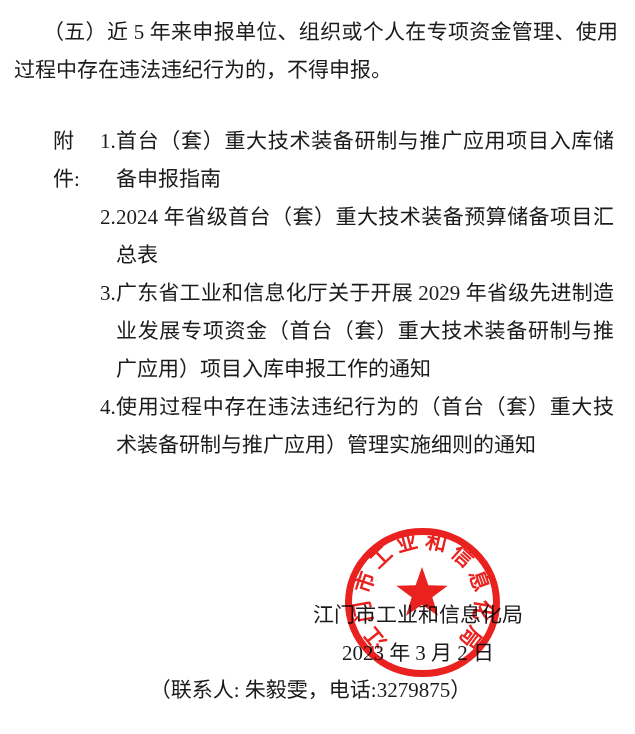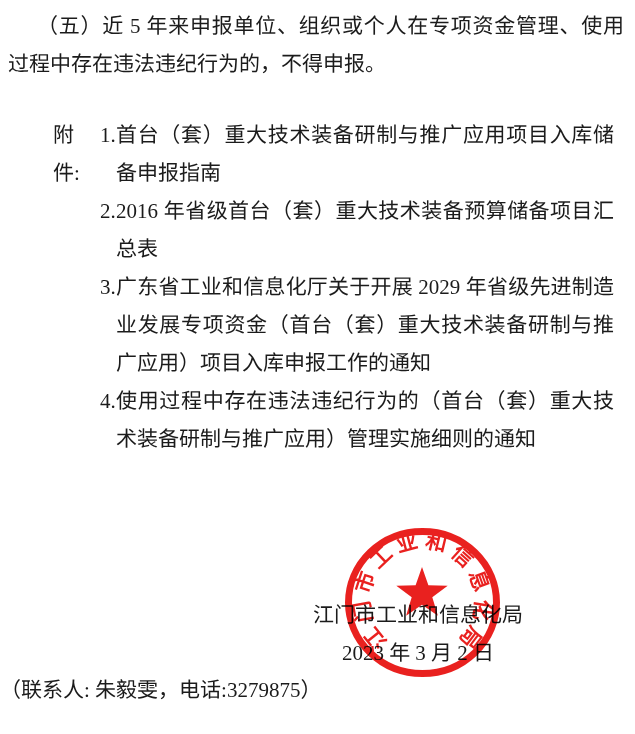--- a/index.html
+++ b/index.html
@@ -9,21 +9,21 @@
     background: #ffffff;
     position: relative;
     overflow: hidden;
     font-family: "Liberation Serif", "DejaVu Serif", serif;
     font-size: 21px;
     color: #1b1b1b;
   }
   .doc { padding: 1px 5px 0 2px; }
 
   .para {
-    margin: 6px;
+    margin: 12px;
     line-height: 38px;
     text-indent: 29px;
     text-align: justify;
   }
 
   .attachments {
     display: flex;
     margin-top: 33px;
     margin-left: 51px;
     margin-right: 16px;
@@ -41,20 +41,21 @@
     left: 238px;
     width: 360px;
     text-align: center;
     line-height: 38px;
   }
   .contact-line {
     position: absolute;
     top: 671px;
     left: 0;
     width: 621px;
+    text-align: center;
     line-height: 38px;
   }
 
   .seal {
     position: absolute;
     left: 336px;
     top: 519px;
     width: 172px;
     height: 166px;
     mix-blend-mode: multiply;
@@ -77,21 +78,21 @@
 
   <section class="attachments">
     <div class="att-label">附件:</div>
     <div class="att-list">
       <div class="att-item">
         <span class="att-num">1.</span>
         <span class="att-text">首台（套）重大技术装备研制与推广应用项目入库储备申报指南</span>
       </div>
       <div class="att-item">
         <span class="att-num">2.</span>
-        <span class="att-text">2016 年省级首台（套）重大技术装备预算储备项目汇总表</span>
+        <span class="att-text">2024 年省级首台（套）重大技术装备预算储备项目汇总表</span>
       </div>
       <div class="att-item">
         <span class="att-num">3.</span>
         <span class="att-text">广东省工业和信息化厅关于开展 2029 年省级先进制造业发展专项资金（首台（套）重大技术装备研制与推广应用）项目入库申报工作的通知</span>
       </div>
       <div class="att-item">
         <span class="att-num">4.</span>
         <span class="att-text">使用过程中存在违法违纪行为的（首台（套）重大技术装备研制与推广应用）管理实施细则的通知</span>
       </div>
     </div>

